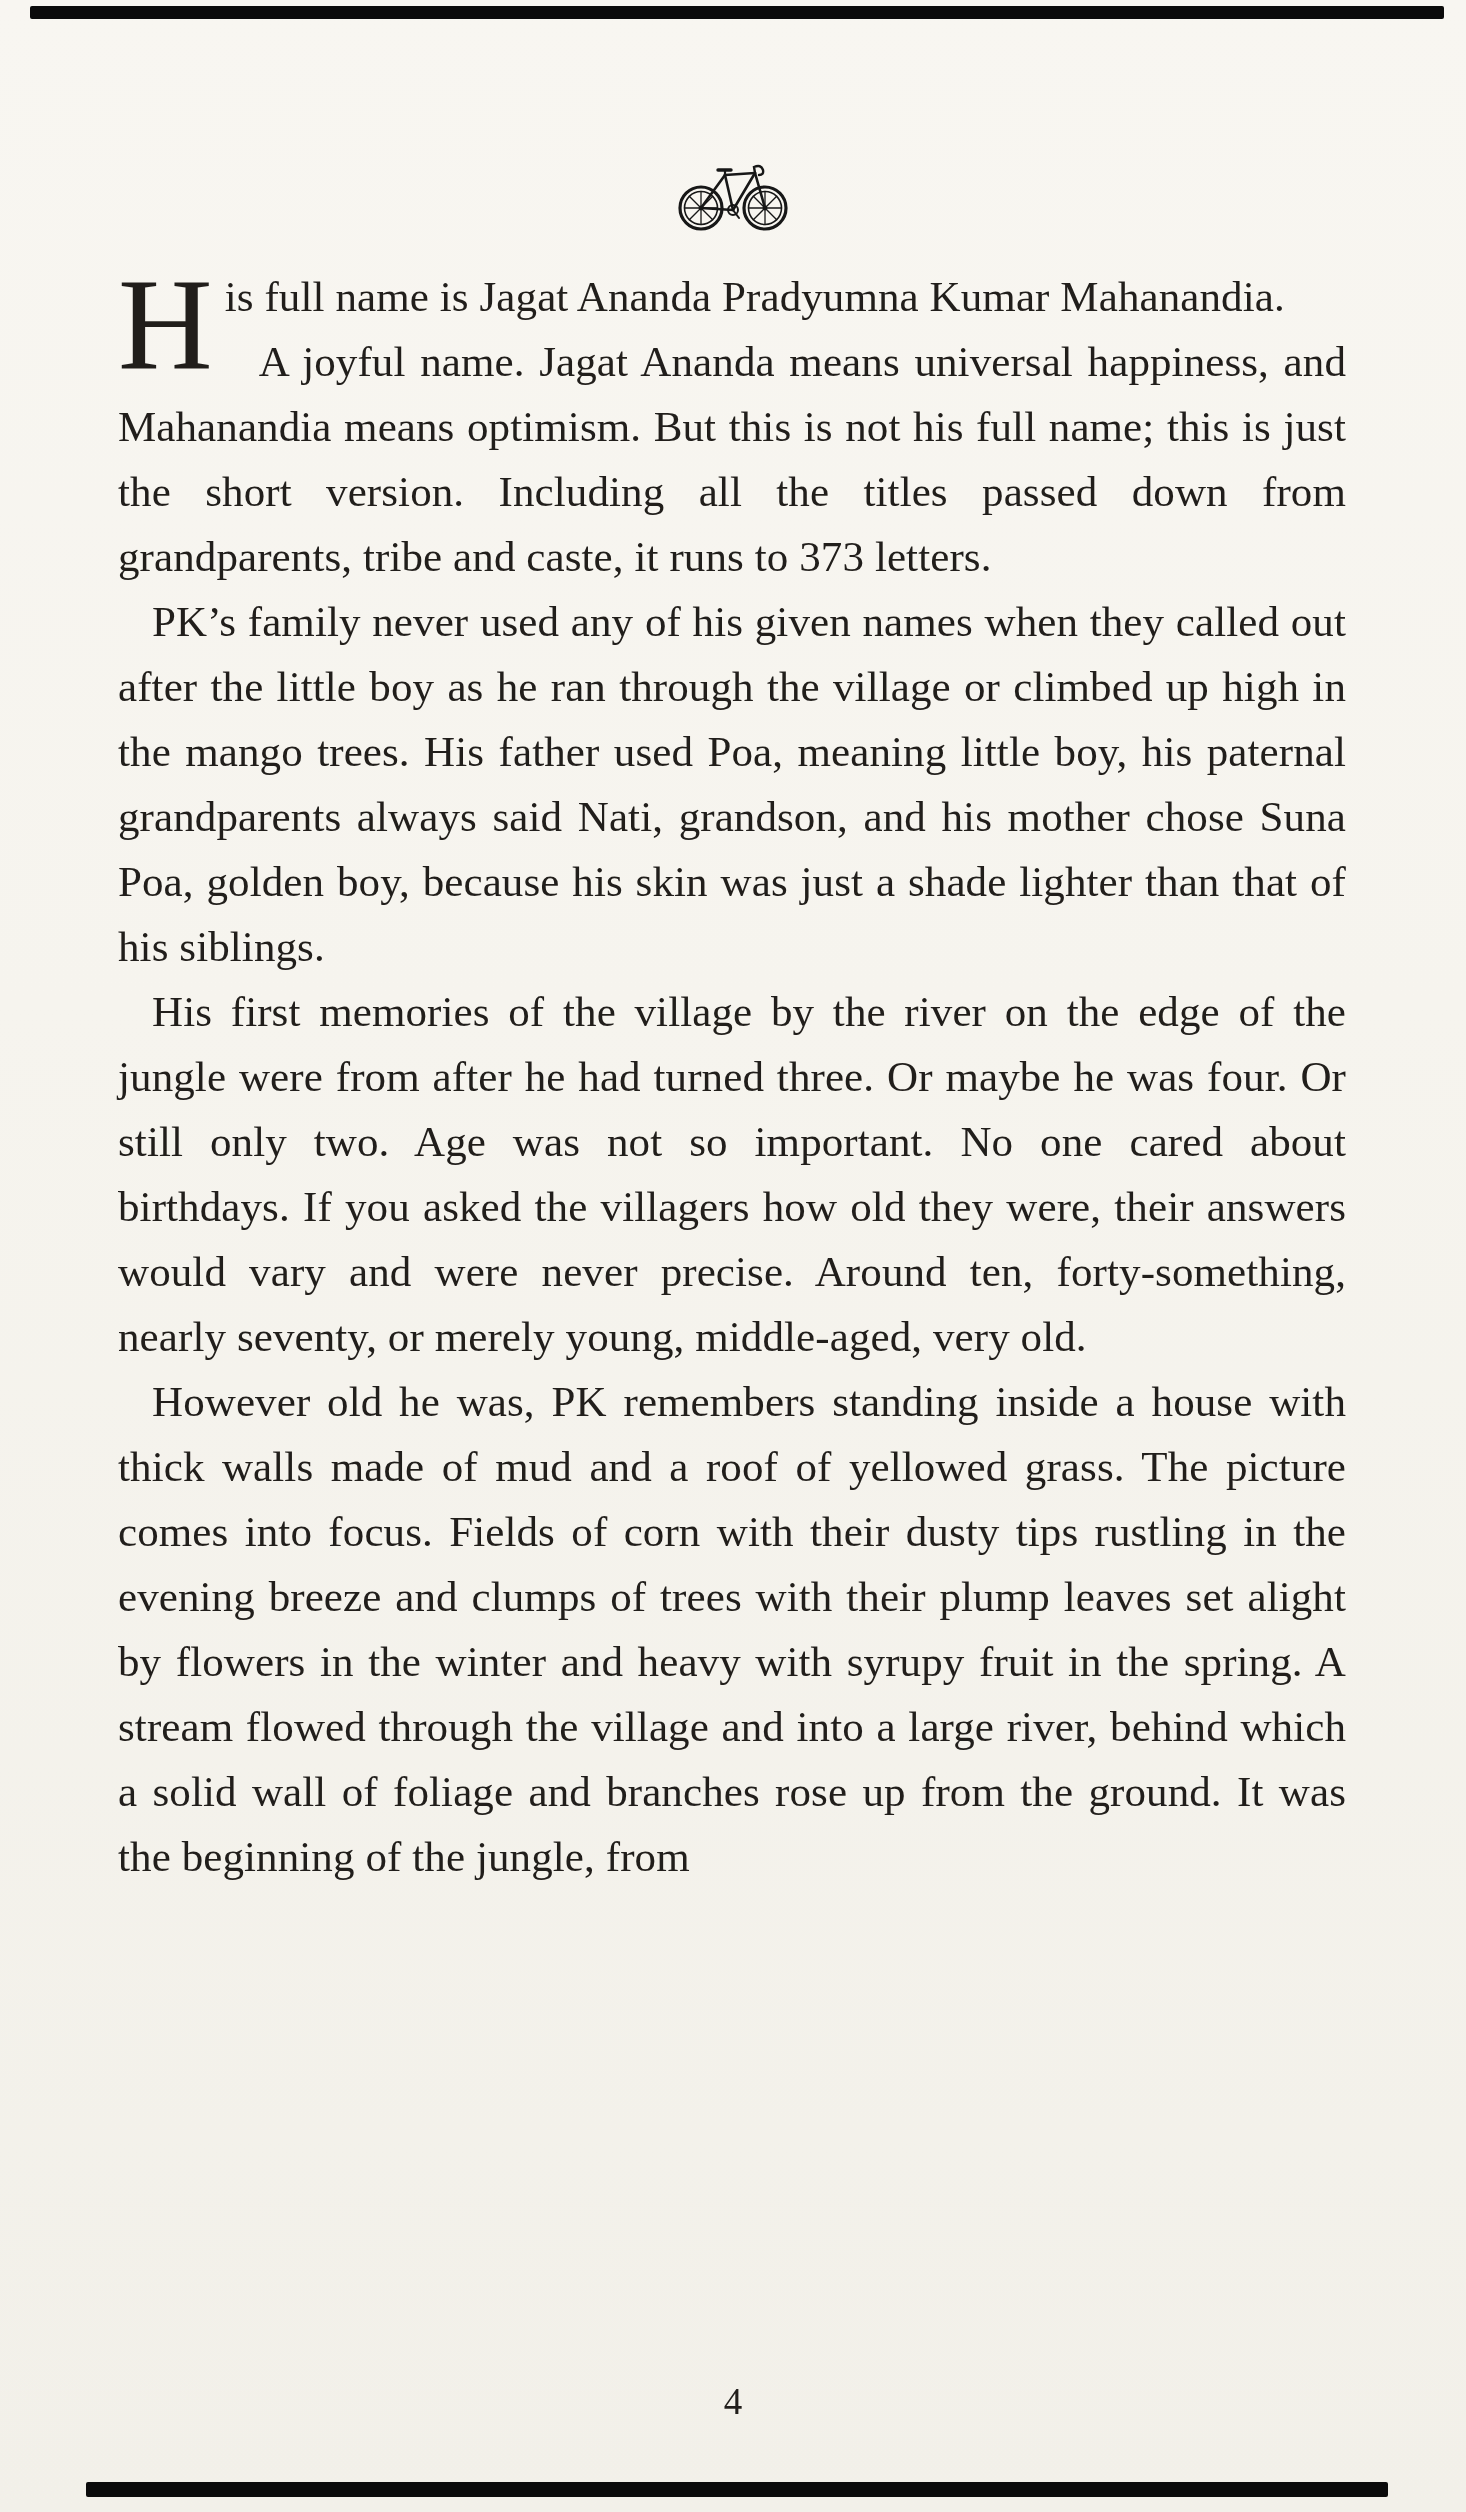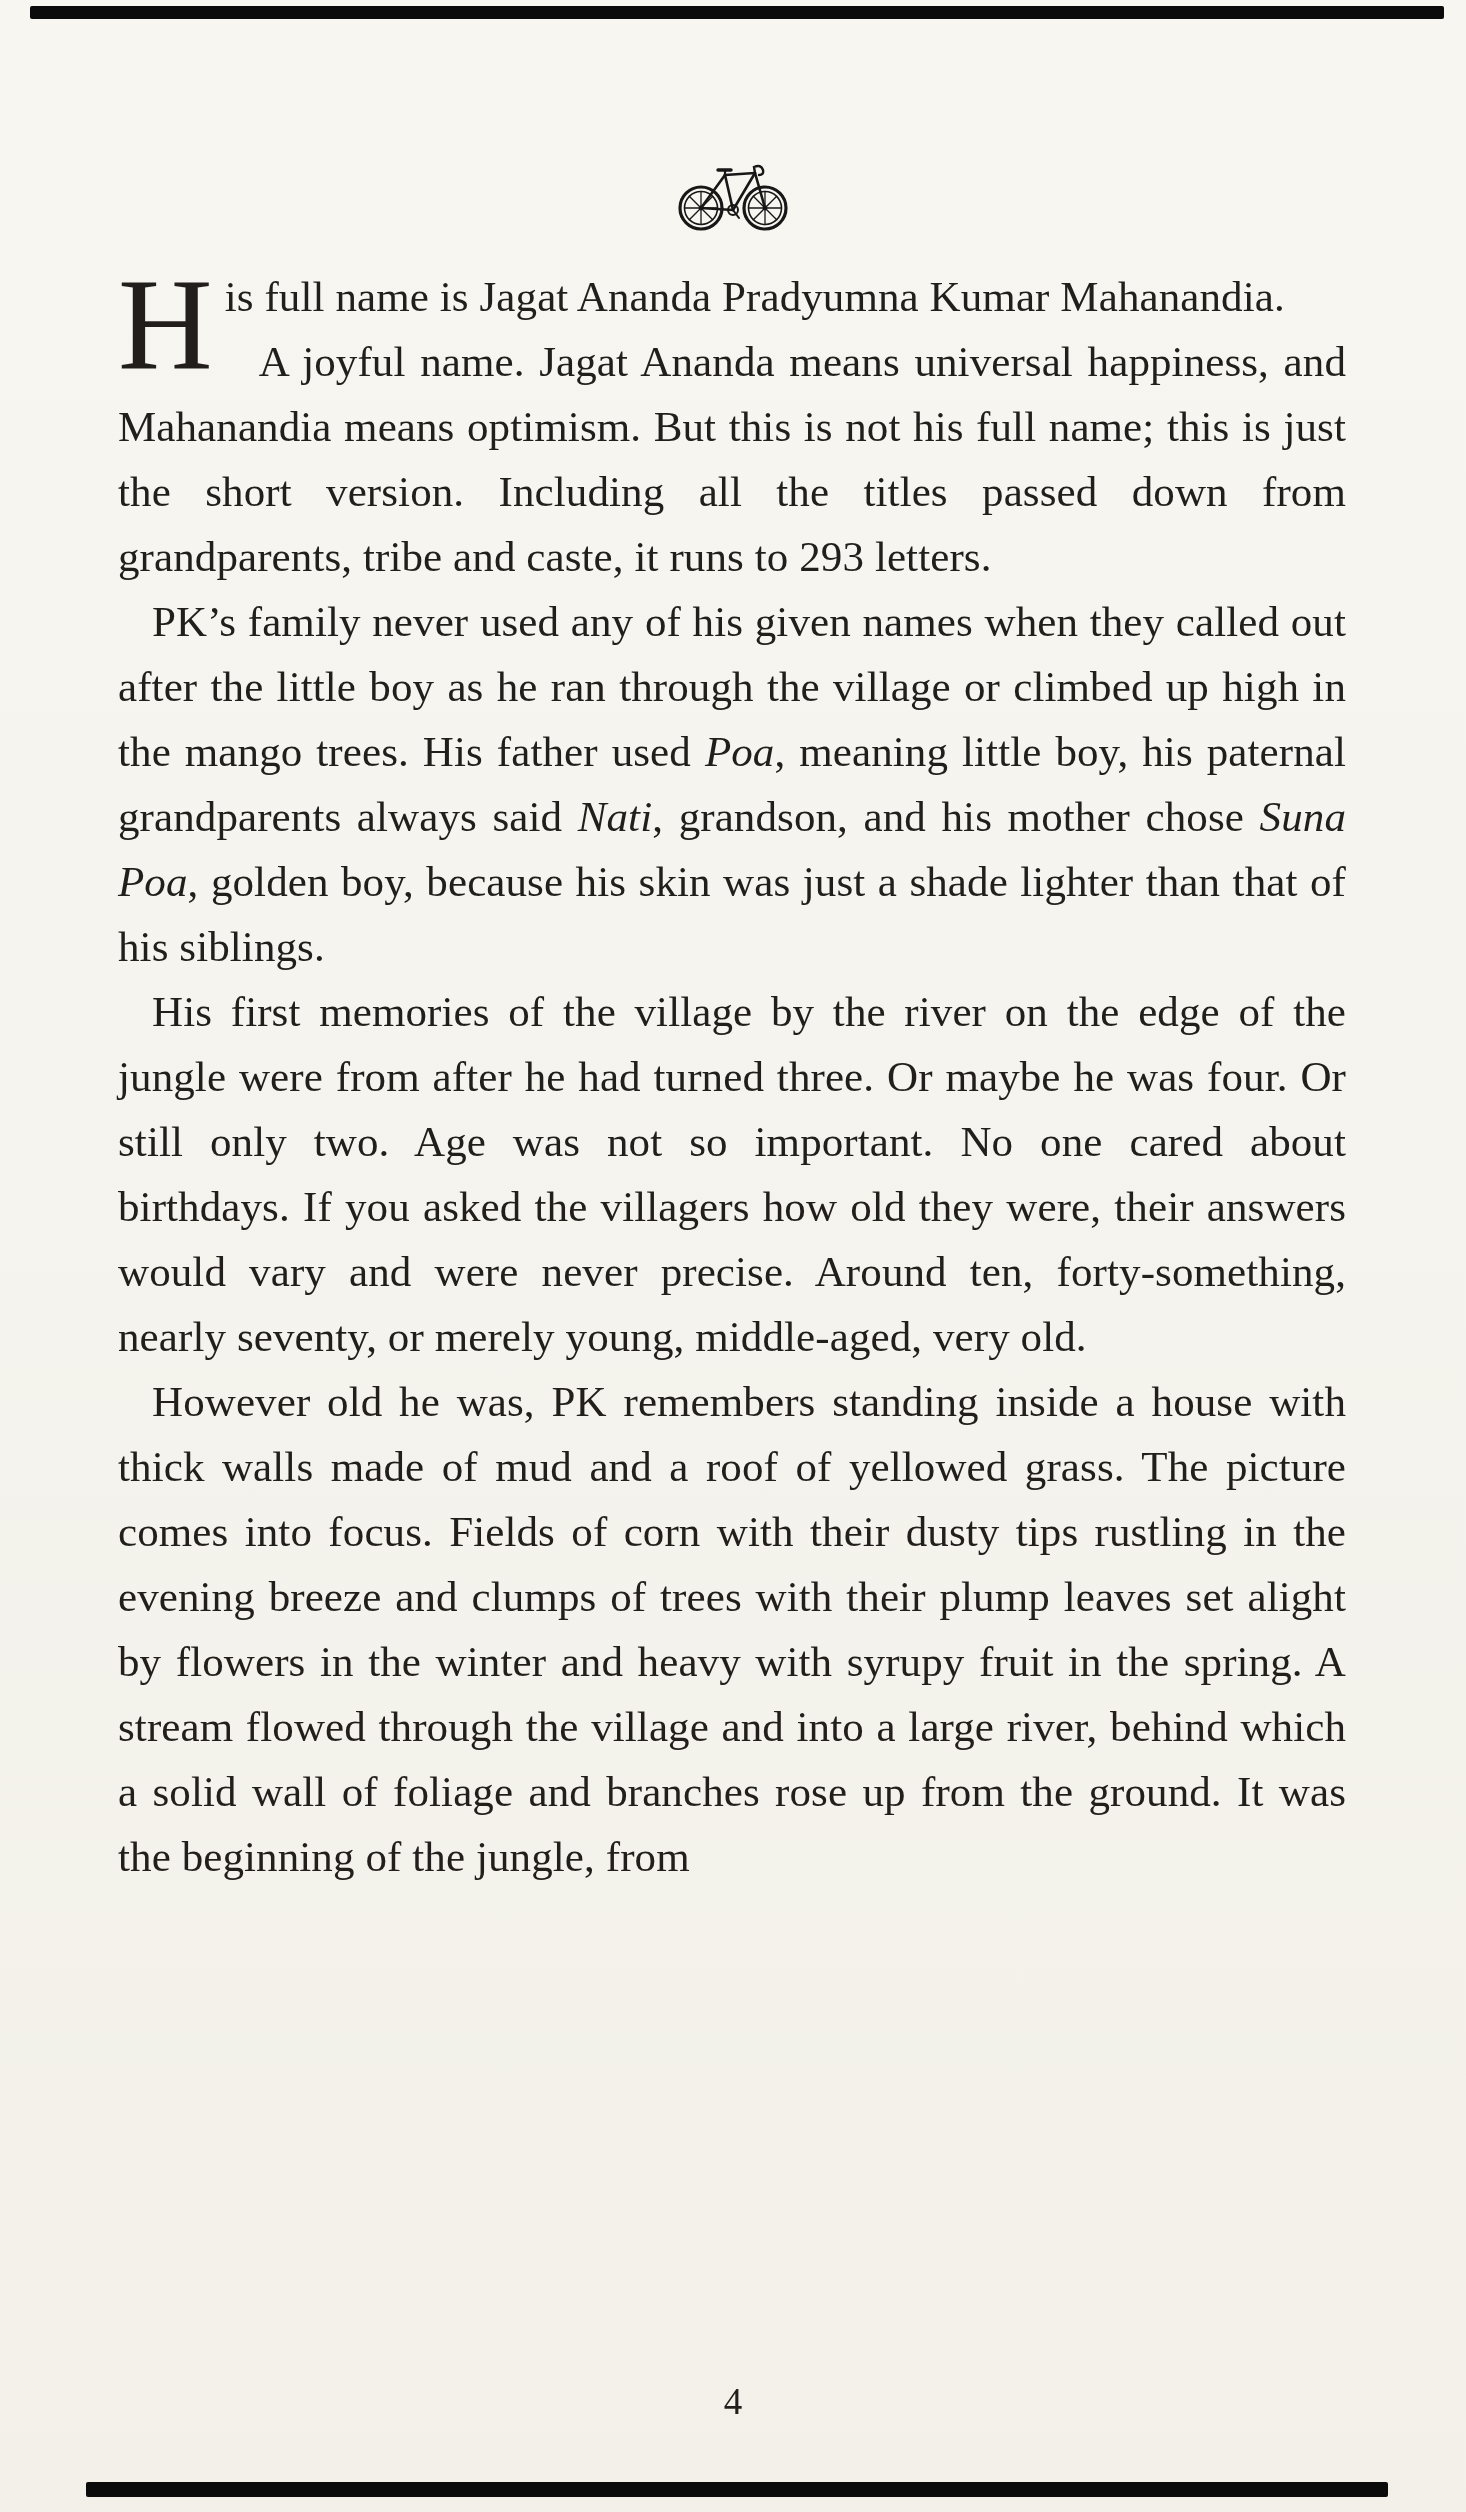--- a/index.html
+++ b/index.html
@@ -41,21 +41,21 @@
     top: 264px;
     left: 118px;
     width: 1228px;
     font-size: 43px;
     line-height: 65px;
     text-align: justify;
     letter-spacing: 0.1px;
   }
   .para { margin: 0; padding: 0; }
   .para.indent { text-indent: 34px; }
-  .it { font-style: italic; }
+  .it { }
 
   .dropcap {
     float: left;
     font-size: 131px;
     line-height: 104px;
     height: 118px;
     margin: 8px 12px 0 0;
     color: var(--ink);
   }
 
@@ -115,21 +115,21 @@
       <line x1="50" y1="12" x2="50" y2="17" stroke-width="2.2"></line>
 
       <path d="M80 15 L79 9 Q86 6 88 12 Q89 17 84 17" stroke-width="2.4"></path>
     </svg>
   </div>
 
   <div class="text-block">
 
     <p class="para"><span class="dropcap">H</span><span>is full name is Jagat Ananda Pradyumna Kumar Mahanandia.</span></p>
 
-    <p class="para indent"><span>A joyful name. Jagat Ananda means universal happiness, and Mahanandia means optimism. But this is not his full name; this is just the short version. Including all the titles passed down from grandparents, tribe and caste, it runs to 293 letters.</span></p>
+    <p class="para indent"><span>A joyful name. Jagat Ananda means universal happiness, and Mahanandia means optimism. But this is not his full name; this is just the short version. Including all the titles passed down from grandparents, tribe and caste, it runs to 373 letters.</span></p>
 
 
     <p class="para indent"><span>PK’s family never used any of his given names when they called out after the little boy as he ran through the village or climbed up high in the mango trees. His father used </span><span class="it">Poa</span><span>, meaning little boy, his paternal grandparents always said </span><span class="it">Nati</span><span>, grandson, and his mother chose </span><span class="it">Suna Poa</span><span>, golden boy, because his skin was just a shade lighter than that of his siblings.</span></p>
 
     <p class="para indent"><span>His first memories of the village by the river on the edge of the jungle were from after he had turned three. Or maybe he was four. Or still only two. Age was not so important. No one cared about birthdays. If you asked the villagers how old they were, their answers would vary and were never precise. Around ten, forty-something, nearly seventy, or merely young, middle-aged, very old.</span></p>
 
     <p class="para indent"><span>However old he was, PK remembers standing inside a house with thick walls made of mud and a roof of yellowed grass. The picture comes into focus. Fields of corn with their dusty tips rustling in the evening breeze and clumps of trees with their plump leaves set alight by flowers in the winter and heavy with syrupy fruit in the spring. A stream flowed through the village and into a large river, behind which a solid wall of foliage and branches rose up from the ground. It was the beginning of the jungle, from</span></p>
 
   </div>
 

